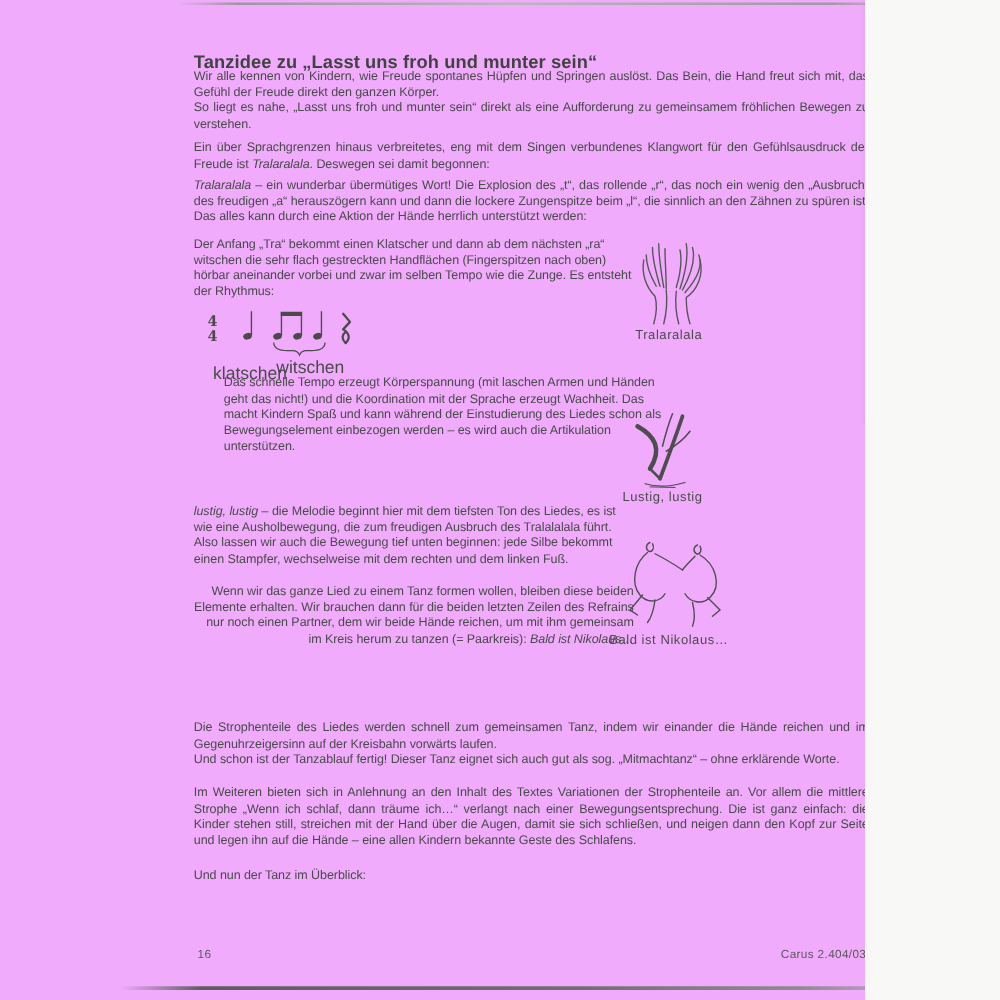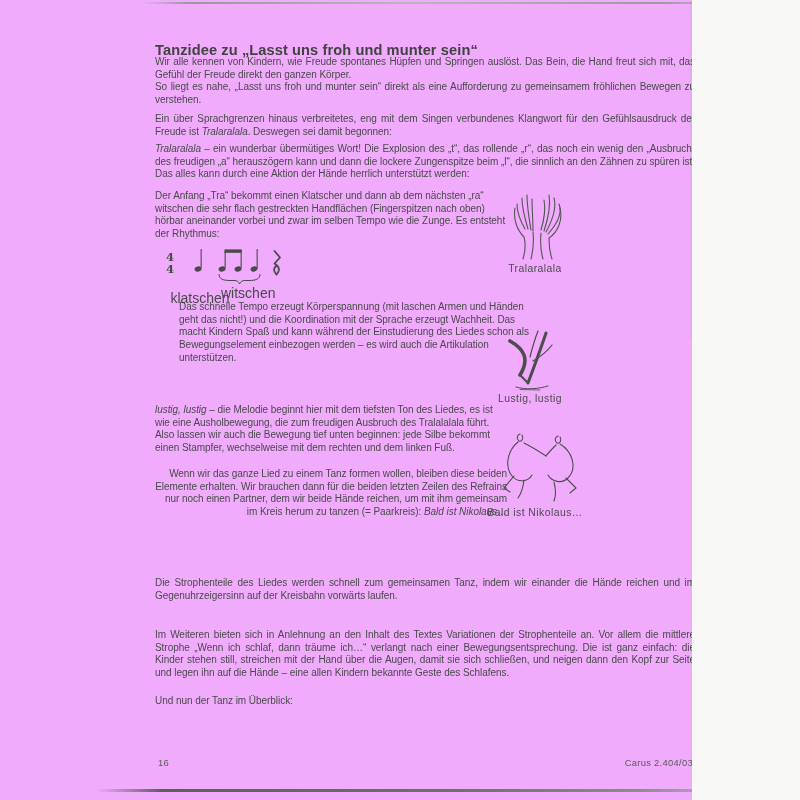--- a/index.html
+++ b/index.html
@@ -134,20 +134,21 @@
       <path d="M70,18 C82,25 88,42 78,52 C72,58 62,56 58,49"></path>
       <path d="M66,19 C61,24 58,27 56,30"></path>
       <path d="M76,52 L86,62 L80,67"></path>
       <path d="M64,56 C66,64 66,70 64,75"></path>
     </g>
   </svg>
   <div class="caption" style="left:470px; top:507px; width:130px;">Bald ist Nikolaus…</div>
 
   <div class="txt full" style="left:155px; top:577px;">
     <div>Die Strophenteile des Liedes werden schnell zum gemeinsamen Tanz, indem wir einander die Hände reichen und im Gegenuhrzeigersinn auf der Kreisbahn vorwärts laufen.</div>
+    <div>Und schon ist der Tanzablauf fertig! Dieser Tanz eignet sich auch gut als sog. „Mitmachtanz“ – ohne erklärende Worte.</div>
   </div>
 
   <div class="txt full" style="left:155px; top:629px;">Im Weiteren bieten sich in Anlehnung an den Inhalt des Textes Variationen der Strophenteile an. Vor allem die mittlere Strophe „Wenn ich schlaf, dann träume ich…“ verlangt nach einer Bewegungsentsprechung. Die ist ganz einfach: die Kinder stehen still, streichen mit der Hand über die Augen, damit sie sich schließen, und neigen dann den Kopf zur Seite und legen ihn auf die Hände – eine allen Kindern bekannte Geste des Schlafens.</div>
 
   <div class="txt" style="left:155px; top:695px; width:300px;">Und nun der Tanz im Überblick:</div>
 
   <div class="footer-txt" style="left:158px; top:757px;">16</div>
   <div class="footer-txt" style="left:460px; top:757px; width:233px; text-align:right;">Carus 2.404/03</div>
 
   <div class="edge-bottom"></div>

